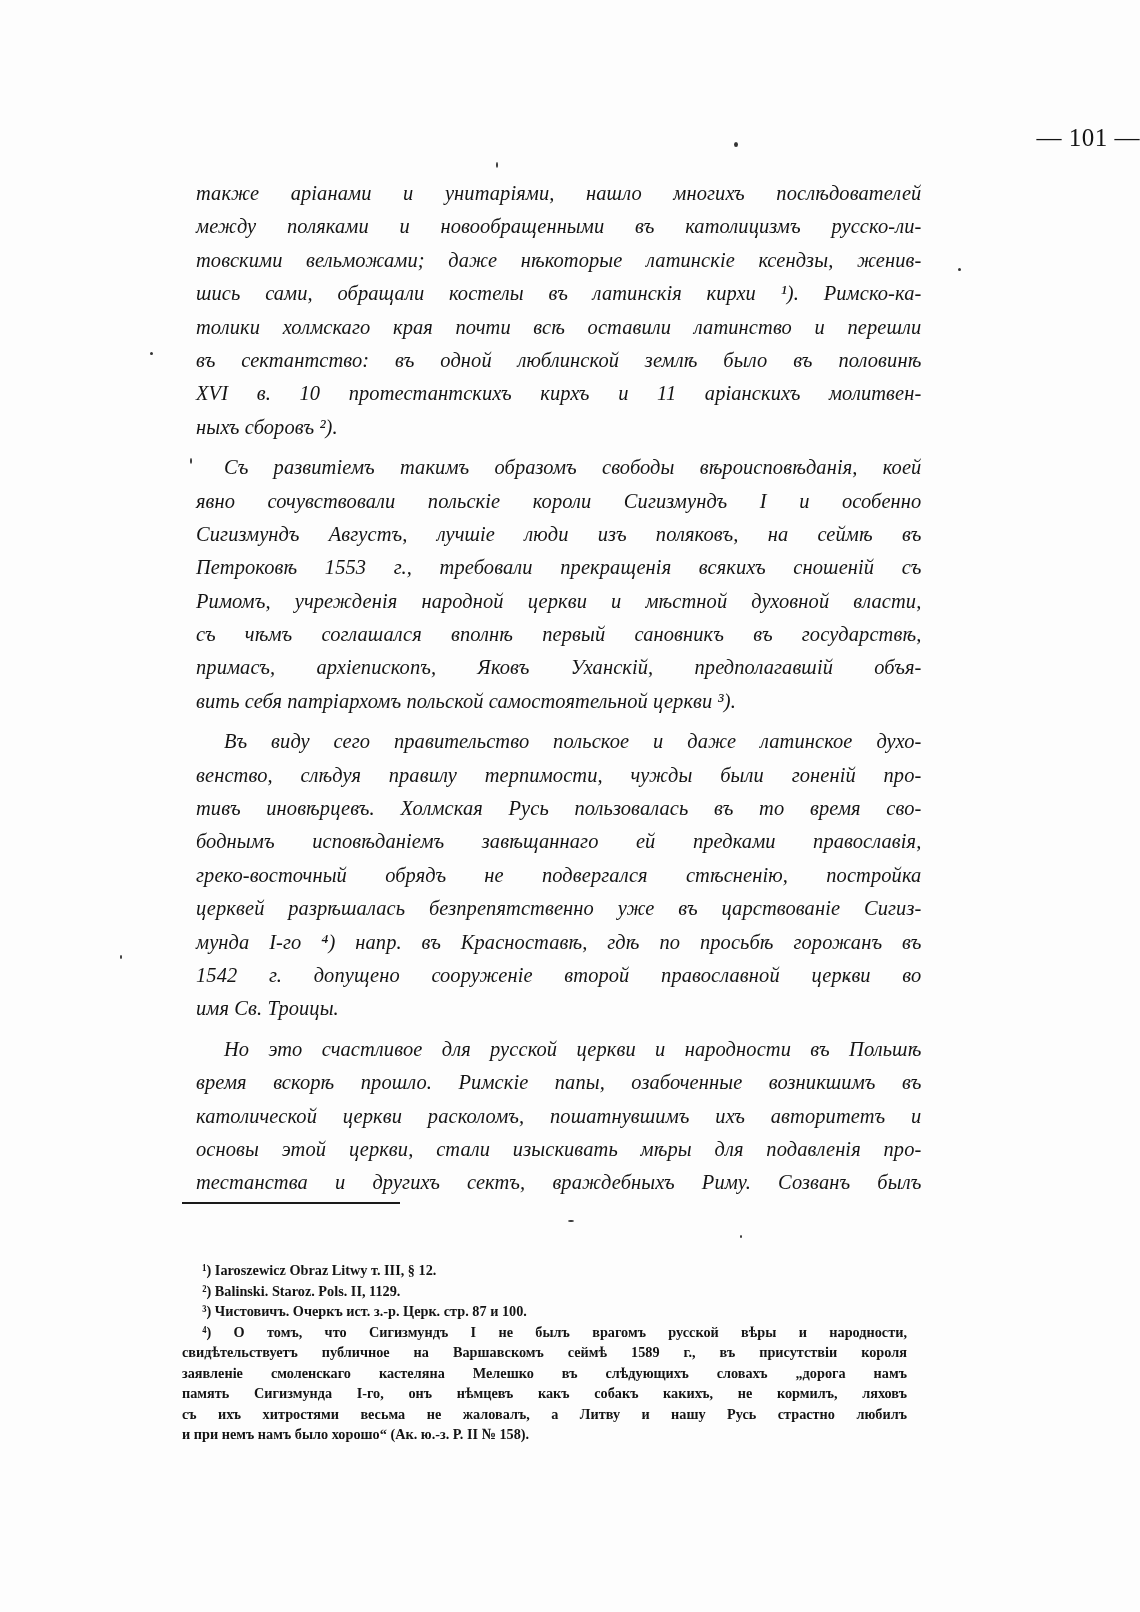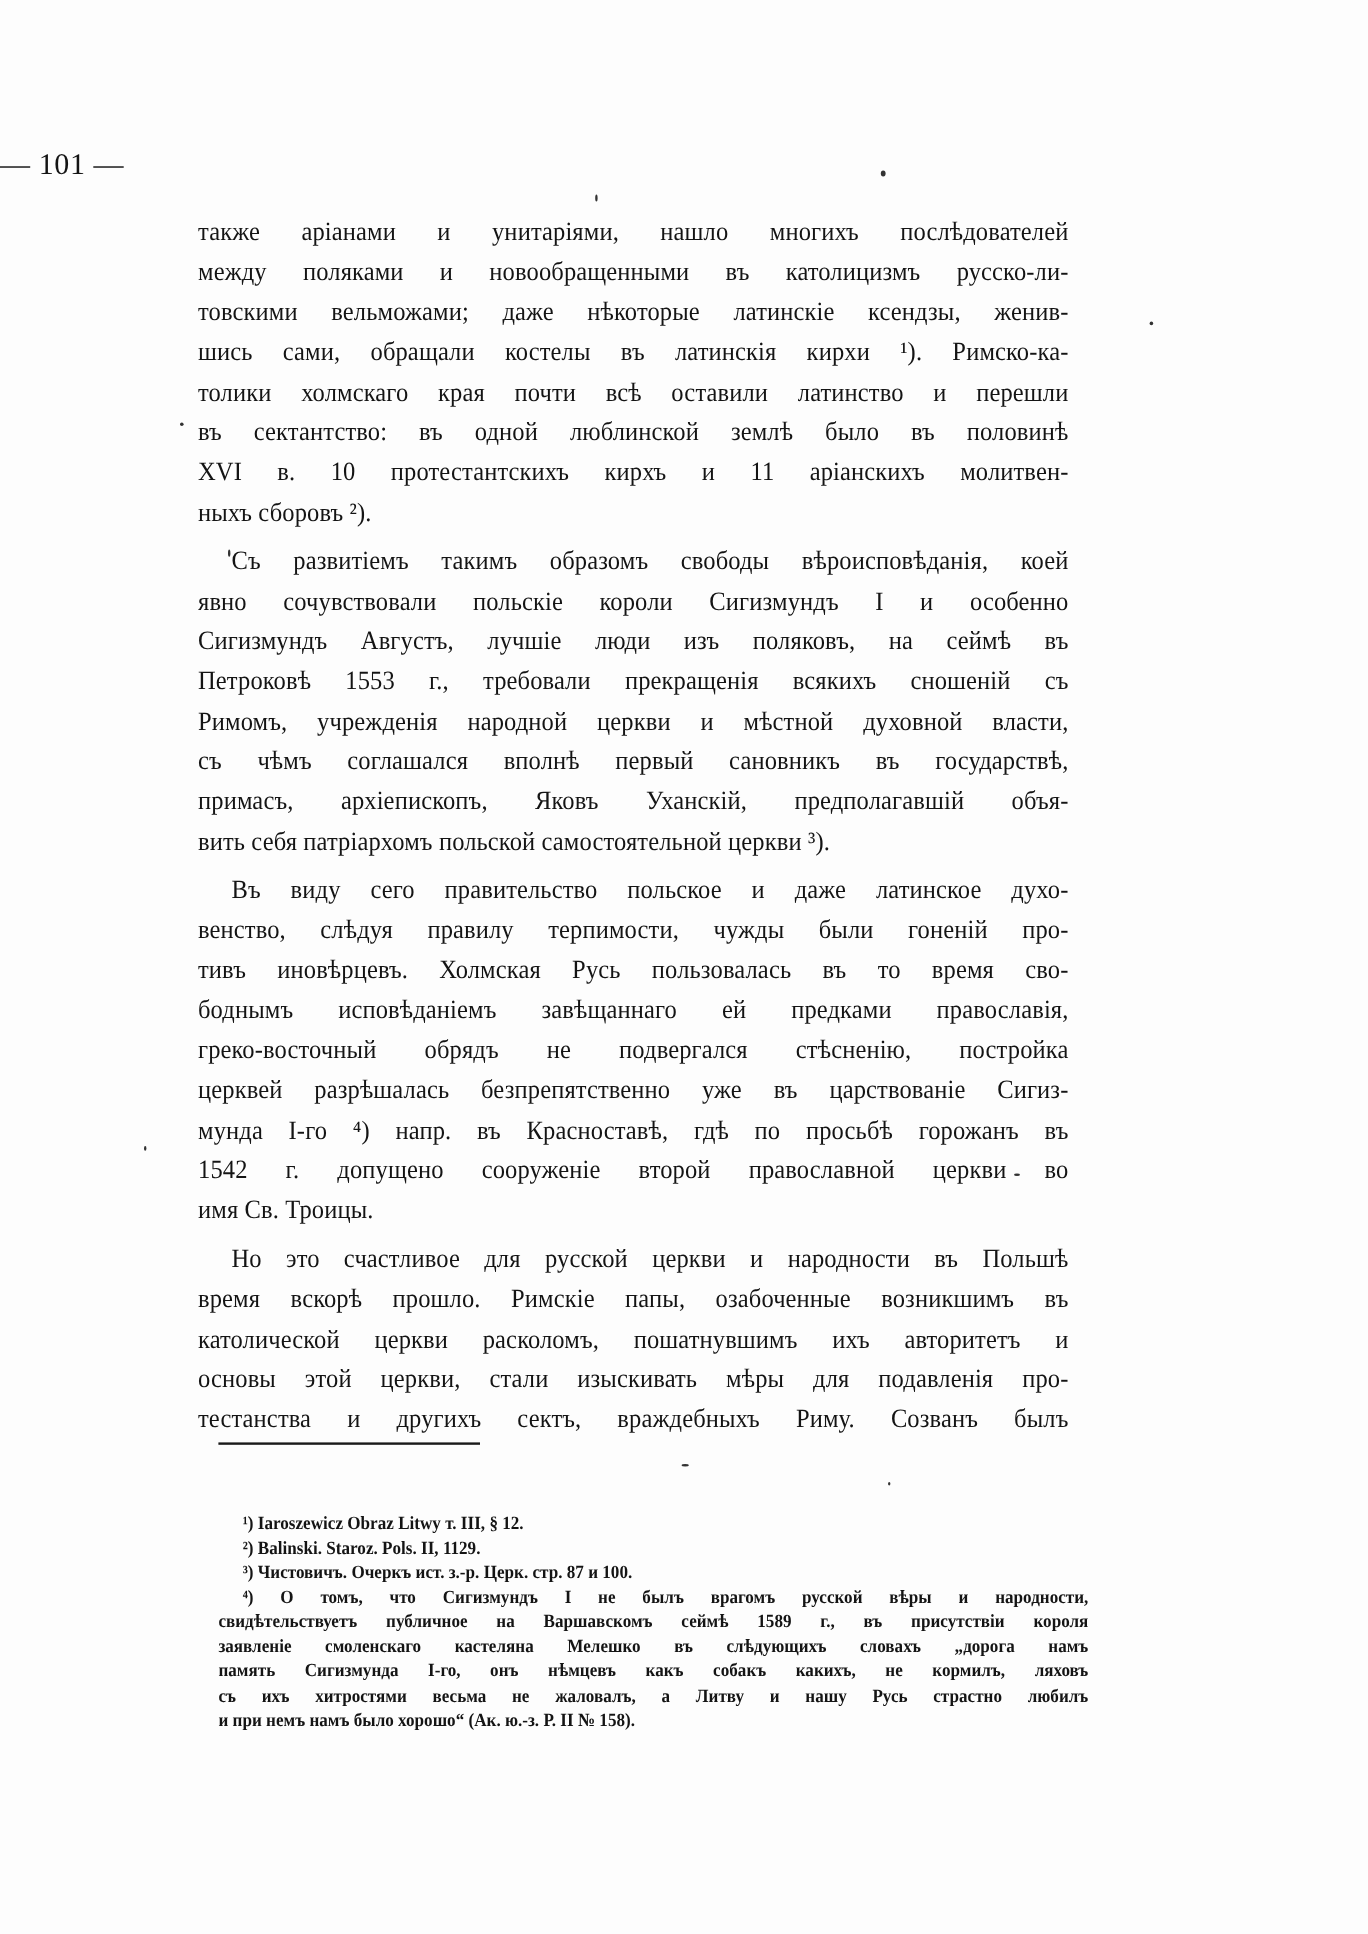--- a/index.html
+++ b/index.html
@@ -5,25 +5,25 @@
     html, body { margin: 0; padding: 0; background: #ffffff; }
     body { width: 1140px; height: 1612px; position: relative; overflow: hidden; }
     .page {
       position: absolute; left: 0; top: 0; width: 1140px; height: 1612px;
       background: #fdfdfd;
       font-family: "DejaVu Serif", "Liberation Serif", serif;
       color: #141414;
     }
     .page-number {
       position: absolute; top: 124px; left: 0; width: 1140px;
-      text-align: left; font-size: 25px; letter-spacing: 0.5px;
+      text-align: right; font-size: 25px; letter-spacing: 0.5px;
       font-family: "Liberation Serif", serif;
     }
     .body-text {
-      position: absolute; left: 165px; top: 176px; width: 726px;
+      position: absolute; left: 196px; top: 176px; width: 726px; font-style: italic;
     }
     .line {
       height: 33.4px; line-height: 33.4px;
       font-size: 22px;
       font-family: "Liberation Serif", "DejaVu Serif", serif;
       font-weight: 500;
       white-space: nowrap;
       text-align: justify; text-align-last: justify;
       letter-spacing: 0.1px;
       transform: scaleX(0.93); transform-origin: left center;

